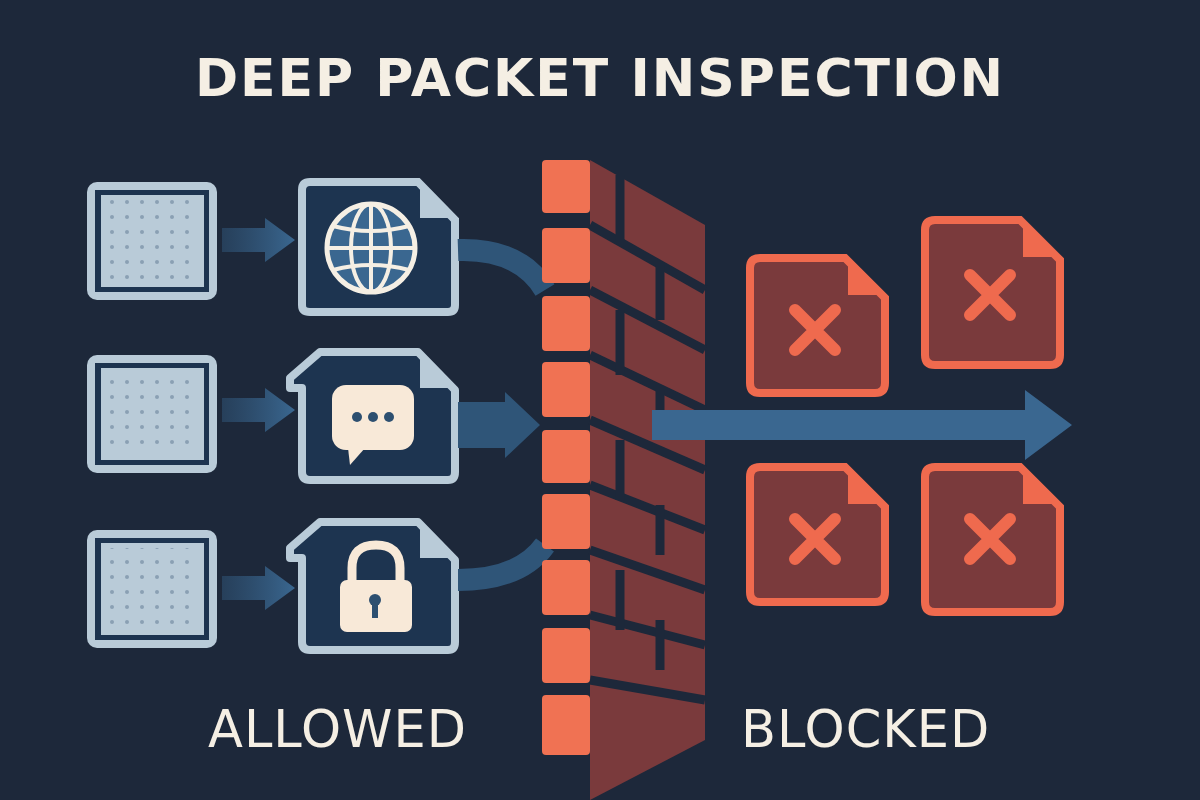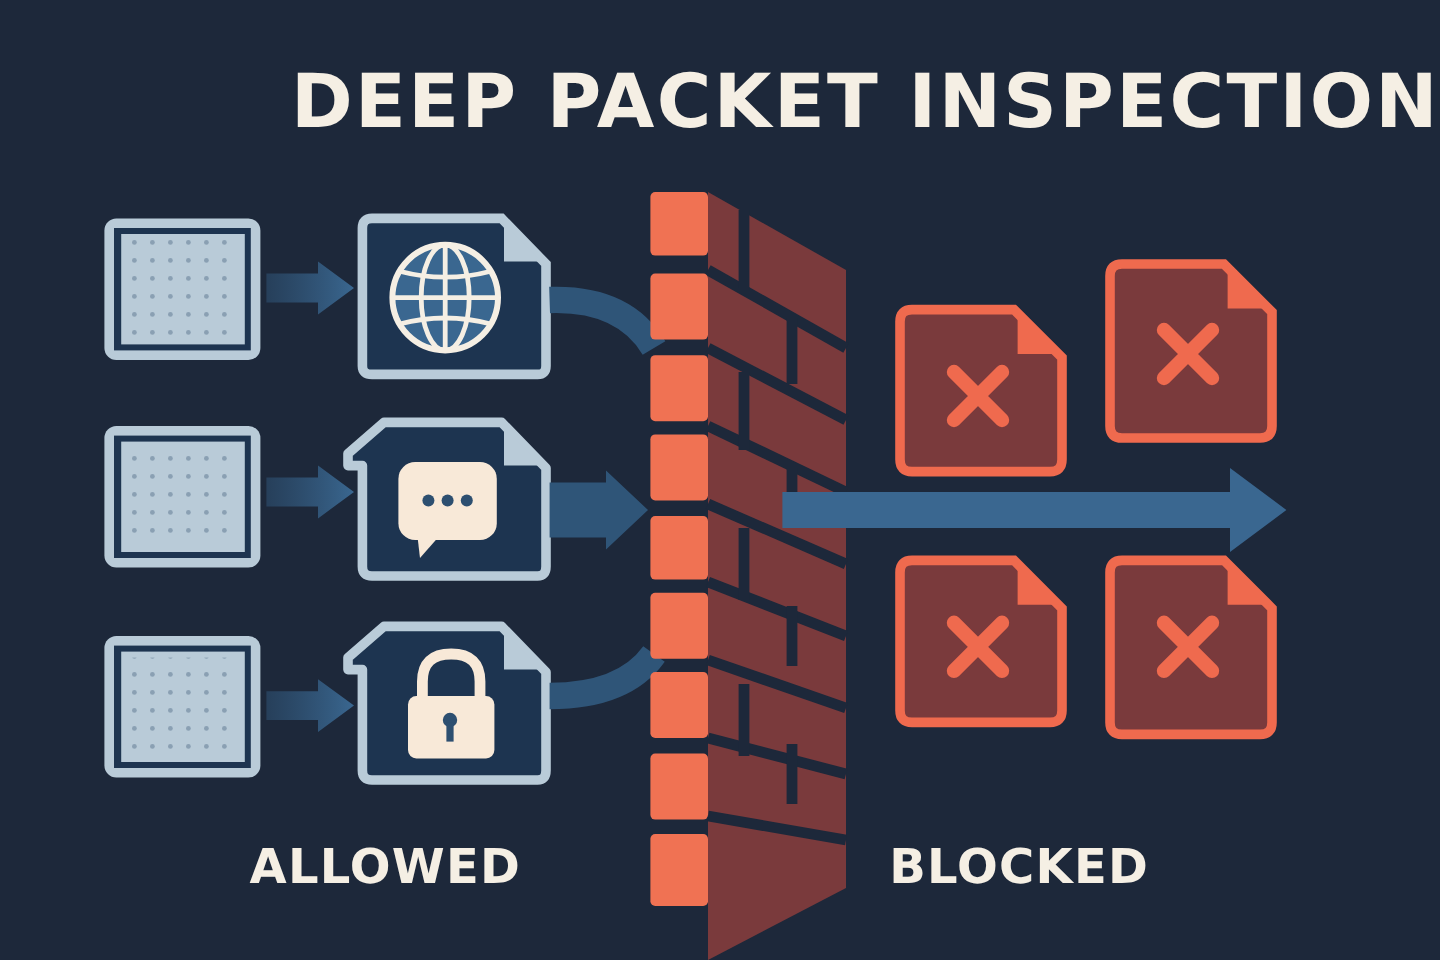--- a/index.html
+++ b/index.html
@@ -1,18 +1,18 @@
 <!DOCTYPE html>
 <html><head>
 <meta charset="utf-8">
 <style>
   html,body{margin:0;padding:0;}
   body{width:1200px;height:800px;background:#1d283a;overflow:hidden;position:relative;font-family:"DejaVu Sans",sans-serif;}
-  #title{position:absolute;left:0;top:48px;width:1200px;text-align:right;color:#f5efe4;font-size:62px;font-weight:bold;letter-spacing:2px;}
-  .label{position:absolute;top:700px;color:#f5efe4;font-size:40px;font-weight:bold;letter-spacing:1px;}
+  #title{position:absolute;left:0;top:48px;width:1200px;text-align:center;color:#f5efe4;font-size:52px;font-weight:bold;letter-spacing:2px;}
+  .label{position:absolute;top:700px;color:#f5efe4;font-size:51px;font-weight:normal;letter-spacing:1px;}
   #lbl-allowed{left:208px;}
   #lbl-blocked{left:741px;}
   svg{position:absolute;left:0;top:0;}
 </style>
 </head>
 <body>
 
 <div id="title">DEEP PACKET INSPECTION</div>
 
 <svg width="1200" height="800" viewBox="0 0 1200 800">

